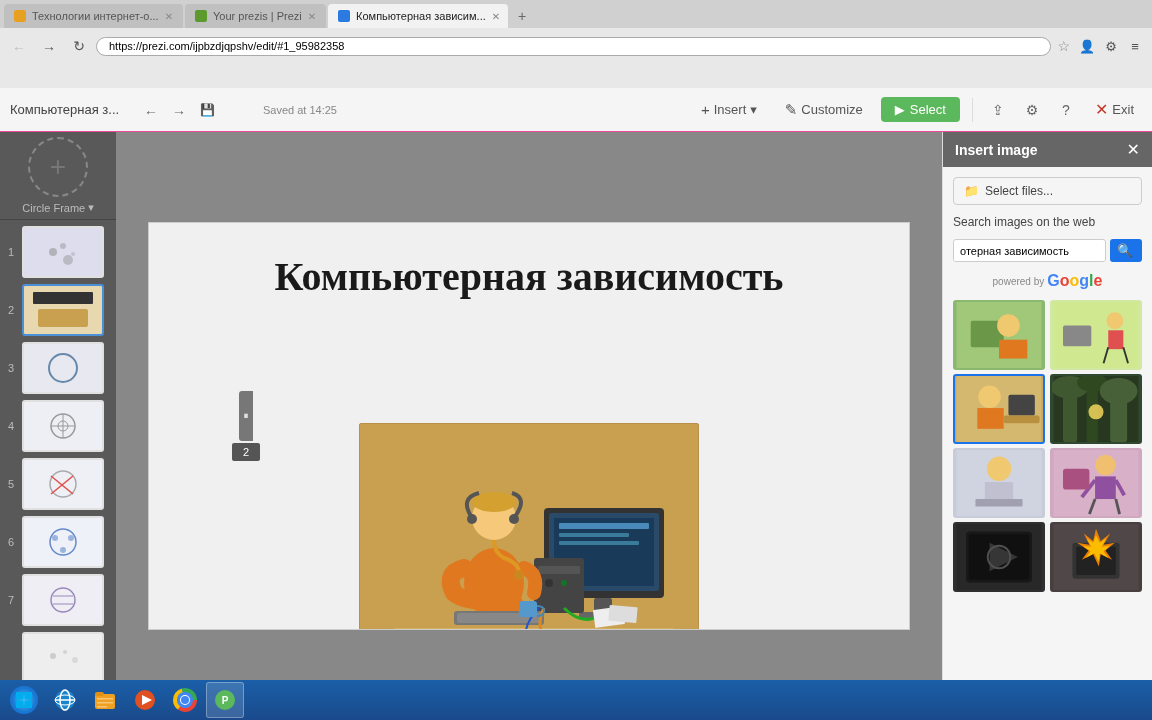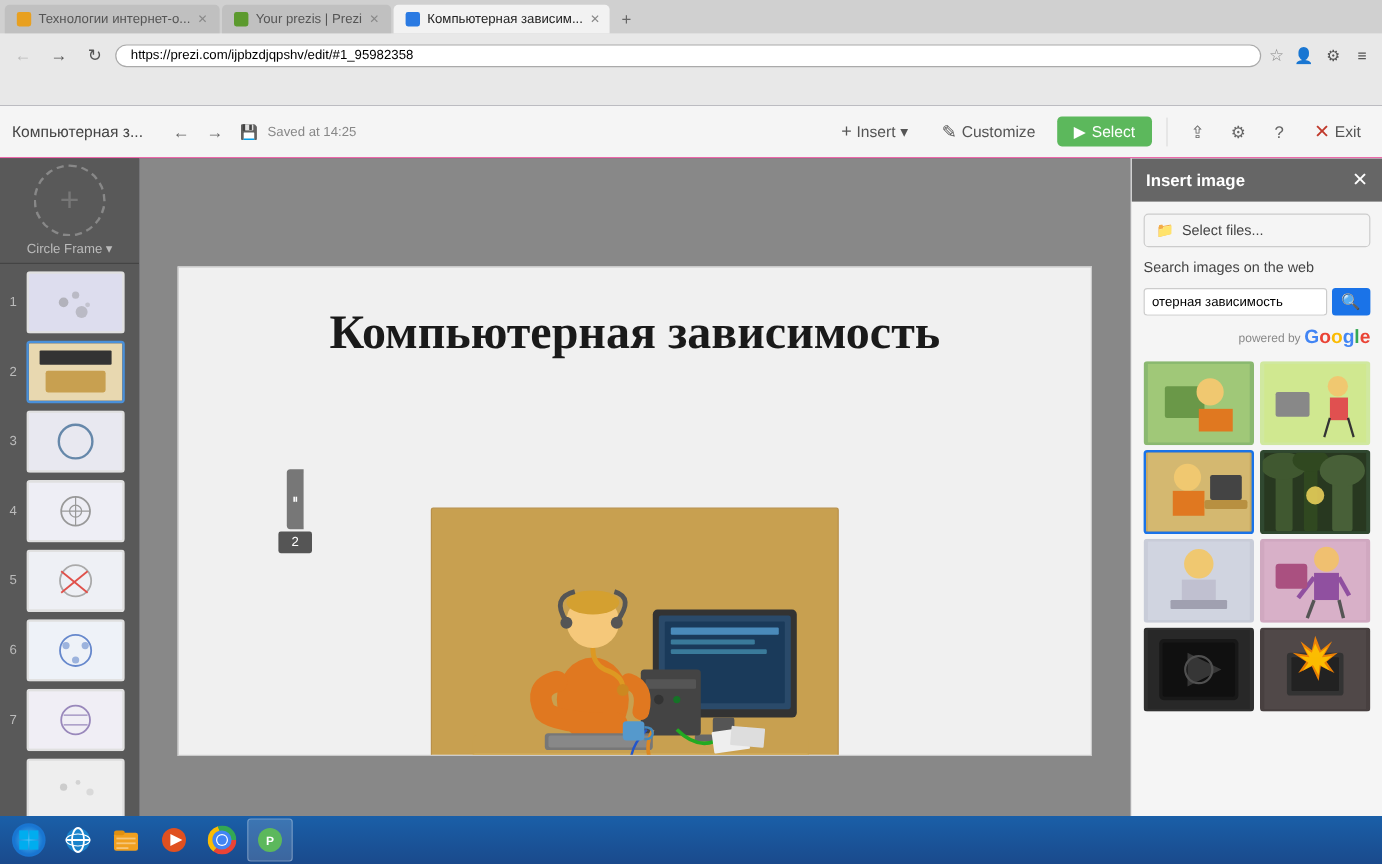--- a/index.html
+++ b/index.html
@@ -21,21 +21,21 @@
     .address-input { flex: 1; height: 19px; border: 1px solid #aaa; border-radius: 12px; padding: 0 12px; font-size: 11px; background: white; outline: none; }
     .star-btn { font-size: 14px; color: #888; cursor: pointer; padding: 0 2px; }
     .toolbar-icons { display: flex; align-items: center; gap: 2px; }
     .toolbar-icon { width: 22px; height: 22px; display: flex; align-items: center; justify-content: center; font-size: 13px; color: #555; cursor: pointer; }
 
     .prezi-toolbar { height: 44px; background: #f5f5f5; border-bottom: 1px solid #ec4899; display: flex; align-items: center; padding: 0 10px; gap: 8px; }
     .app-title { font-size: 13px; color: #444; font-weight: 500; flex: 0 0 auto; min-width: 120px; }
     .history-btns { display: flex; gap: 2px; }
     .hist-btn { width: 26px; height: 26px; border: none; background: transparent; cursor: pointer; font-size: 14px; color: #666; display: flex; align-items: center; justify-content: center; border-radius: 3px; }
     .save-btn { background: transparent; border: none; cursor: pointer; font-size: 12px; color: #888; display: flex; align-items: center; gap: 4px; }
-    .saved-text { font-size: 11px; color: #888; }
+    .saved-text { font-size: 11px; color: #888; margin-left: 40px; }
     .spacer { flex: 1; }
     .toolbar-action { display: flex; align-items: center; gap: 4px; padding: 4px 10px; border-radius: 4px; cursor: pointer; font-size: 13px; color: #555; }
     .toolbar-action .icon { font-size: 15px; }
     .present-btn { background: #5cb85c; color: white; border: none; border-radius: 4px; padding: 5px 14px; font-size: 13px; display: flex; align-items: center; gap: 5px; cursor: pointer; }
     .exit-btn { display: flex; align-items: center; gap: 4px; font-size: 13px; color: #555; cursor: pointer; padding: 4px 8px; }
     .exit-x { color: #c0392b; font-size: 16px; }
 
     
     .main-area { display: flex; height: calc(720px - 88px - 44px); }
 
@@ -71,21 +71,21 @@
     .panel-header { background: #666; color: white; padding: 8px 12px; display: flex; align-items: center; justify-content: space-between; }
     .panel-title { font-size: 14px; font-weight: bold; }
     .panel-close { background: transparent; border: none; color: white; font-size: 16px; cursor: pointer; }
     .panel-body { flex: 1; padding: 10px; overflow-y: auto; display: flex; flex-direction: column; gap: 10px; }
     .select-files-btn { display: flex; align-items: center; gap: 6px; border: 1px solid #ccc; background: #f5f5f5; padding: 6px 10px; border-radius: 4px; cursor: pointer; font-size: 12px; color: #444; }
     .search-section-title { font-size: 12px; color: #444; font-weight: 500; }
     .search-row { display: flex; gap: 4px; }
     .search-input-wrap { flex: 1; border: 1px solid #ccc; border-radius: 3px; overflow: hidden; display: flex; align-items: center; background: white; }
     .search-input { flex: 1; border: none; outline: none; font-size: 11px; padding: 4px 6px; background: white; }
     .search-go-btn { background: #1a73e8; border: none; border-radius: 3px; color: white; padding: 4px 8px; cursor: pointer; font-size: 13px; }
-    .powered-by { font-size: 10px; color: #888; text-align: right; display: flex; align-items: center; justify-content: flex-end; gap: 3px; }
+    .powered-by { font-size: 10px; color: #888; text-align: right; display: flex; align-items: center; justify-content: center; gap: 3px; }
     .google-logo { font-size: 16px; font-weight: bold; color: #4285f4; }
     .google-logo span.g-blue { color: #4285f4; }
     .google-logo span.g-red { color: #ea4335; }
     .google-logo span.g-yellow { color: #fbbc04; }
     .google-logo span.g-green { color: #34a853; }
 
     .image-grid { display: grid; grid-template-columns: 1fr 1fr; gap: 4px; }
     .img-thumb { width: 92px; height: 70px; background: #ccc; border-radius: 3px; cursor: pointer; border: 2px solid transparent; overflow: hidden; display: flex; align-items: center; justify-content: center; }
     .img-thumb.selected { border-color: #1a73e8; }
     .img-thumb svg { width: 100%; height: 100%; }

